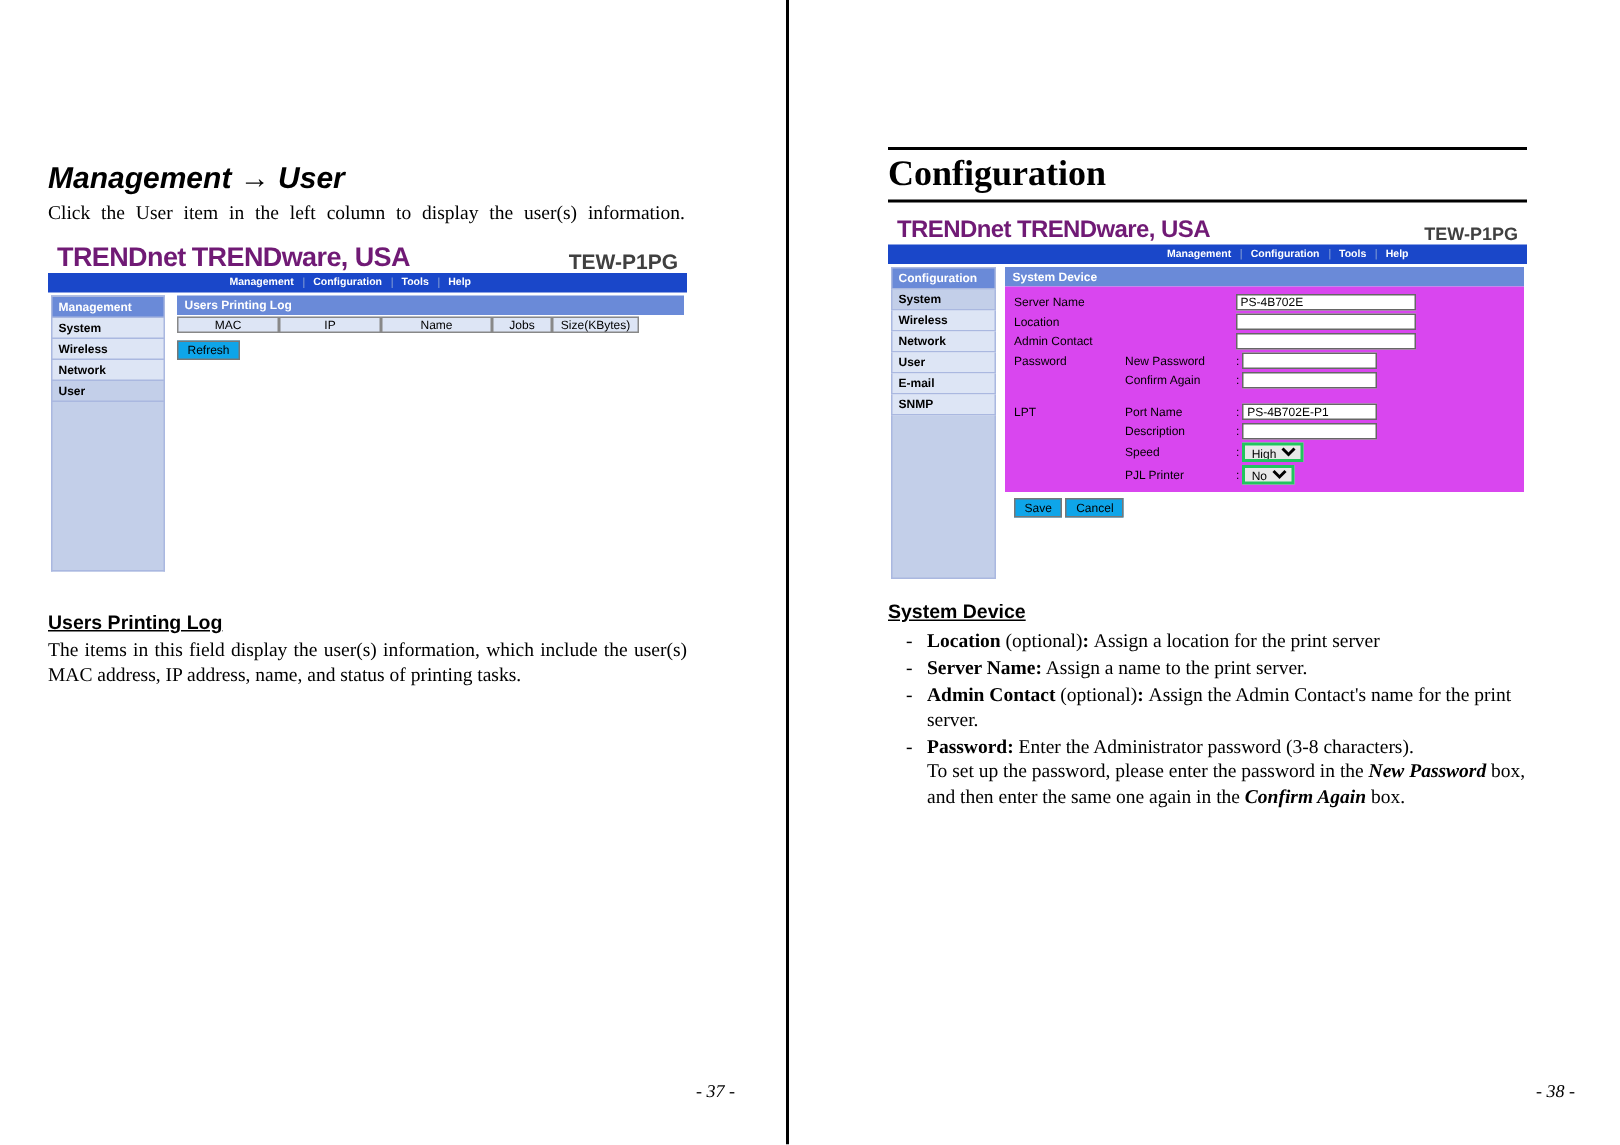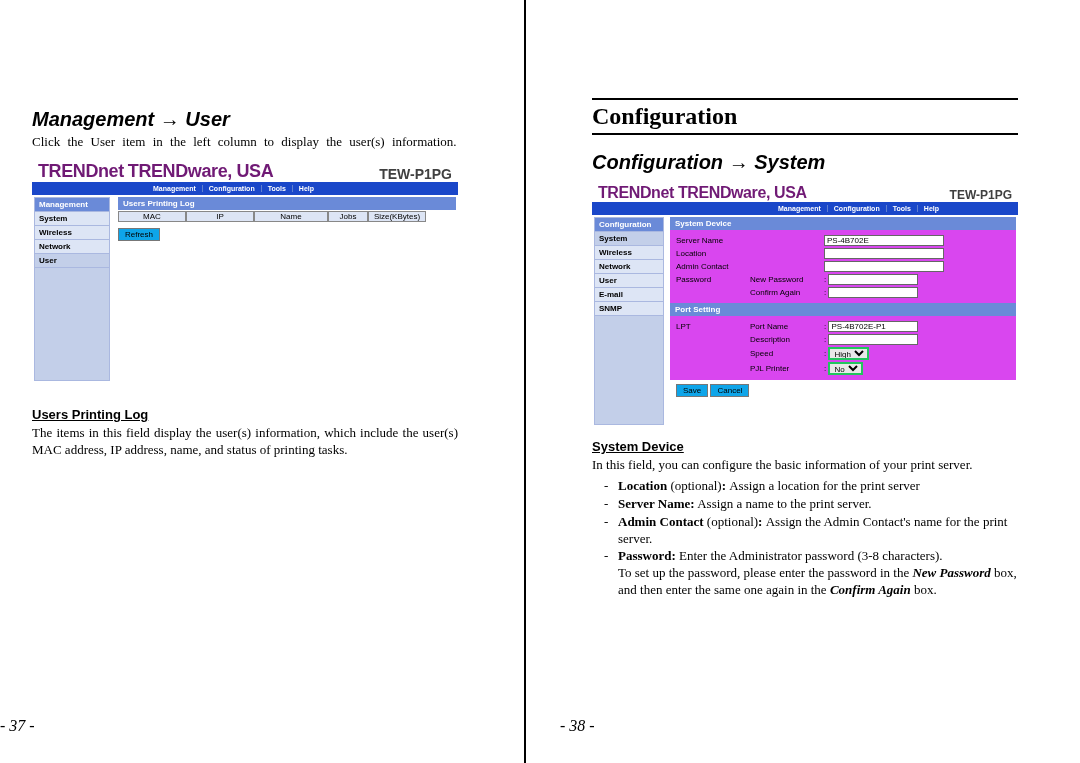--- a/index.html
+++ b/index.html
@@ -75,23 +75,23 @@
     content: "-";
     width: 14px;
     display: inline-block;
     text-indent: 0;
   }
   .page-num {
     position: absolute;
     bottom: 28px;
     left: 0;
     right: 0;
-    text-align: left;
+    text-align: right;
     font-style: italic;
-    font-size: 16px;
+    font-size: 12px;
   }
 
   
   .shot {
     background: #fff;
     margin-top: 8px;
   }
   .shot-header {
     display: flex;
     justify-content: space-between;
@@ -285,21 +285,20 @@
   <div class="sub-head" style="margin-top:18px">Users Printing Log</div>
   <div class="body-text">The items in this field display the user(s) information, which include the user(s) MAC address, IP address, name, and status of printing tasks.</div>
 
   <div class="page-num">- 37 -</div>
 </div>
 
 <div class="divider"></div>
 
 <div class="page right">
   <div class="page-title">Configuration</div>
-  <div class="section-title" style="margin-top:16px">Configuration → System</div>
 
   <div class="shot">
     <div class="shot-header">
       <div>
         <span class="brand">TRENDnet</span>
         <span class="brand sub">TRENDware, USA</span>
       </div>
       <div class="model">TEW-P1PG</div>
     </div>
     <div class="shot-nav" style="justify-content:flex-start; padding-left:180px">
@@ -343,21 +342,20 @@
             <span>:&nbsp;</span>
               <input style="width: 90px;">
           </div>
           <div class="row">
             <div class="col1"></div>
             <div class="col2">Confirm Again</div>
             <span>:&nbsp;</span>
               <input style="width: 90px;">
           </div>
         </div>
-        <div class="form-head">Port Setting</div>
         <div class="sub-section">
           <div class="row">
             <div class="col1">LPT</div>
             <div class="col2">Port Name</div>
             <span>:&nbsp;</span>
               <input style="width: 90px;" value="PS-4B702E-P1">
           </div>
           <div class="row">
             <div class="col1"></div>
             <div class="col2">Description</div>
@@ -379,21 +377,20 @@
         </div>
         <div class="btn-row">
           <button class="btn">Save</button>
           <button class="btn">Cancel</button>
         </div>
       </div>
     </div>
   </div>
 
   <div class="sub-head">System Device</div>
-  <div class="body-text">In this field, you can configure the basic information of your print server.</div>
   <ul class="bullet-list">
     <li><b>Location</b><span> (optional)</span><b>: </b><span>Assign a location for the print server</span></li>
     <li><b>Server Name:</b><span> Assign a name to the print server.</span></li>
     <li><b>Admin Contact</b><span> (optional)</span><b>: </b><span>Assign the Admin Contact's name for the print server.</span></li>
     <li><b>Password:</b><span> Enter the Administrator password (3-8 characters).</span><br><span>To set up the password, please enter the password in the </span><b><i>New Password</i></b><span> box, and then enter the same one again in the </span><b><i>Confirm Again</i></b><span> box.</span></li>
   </ul>
 
   <div class="page-num">- 38 -</div>
 </div>
 

